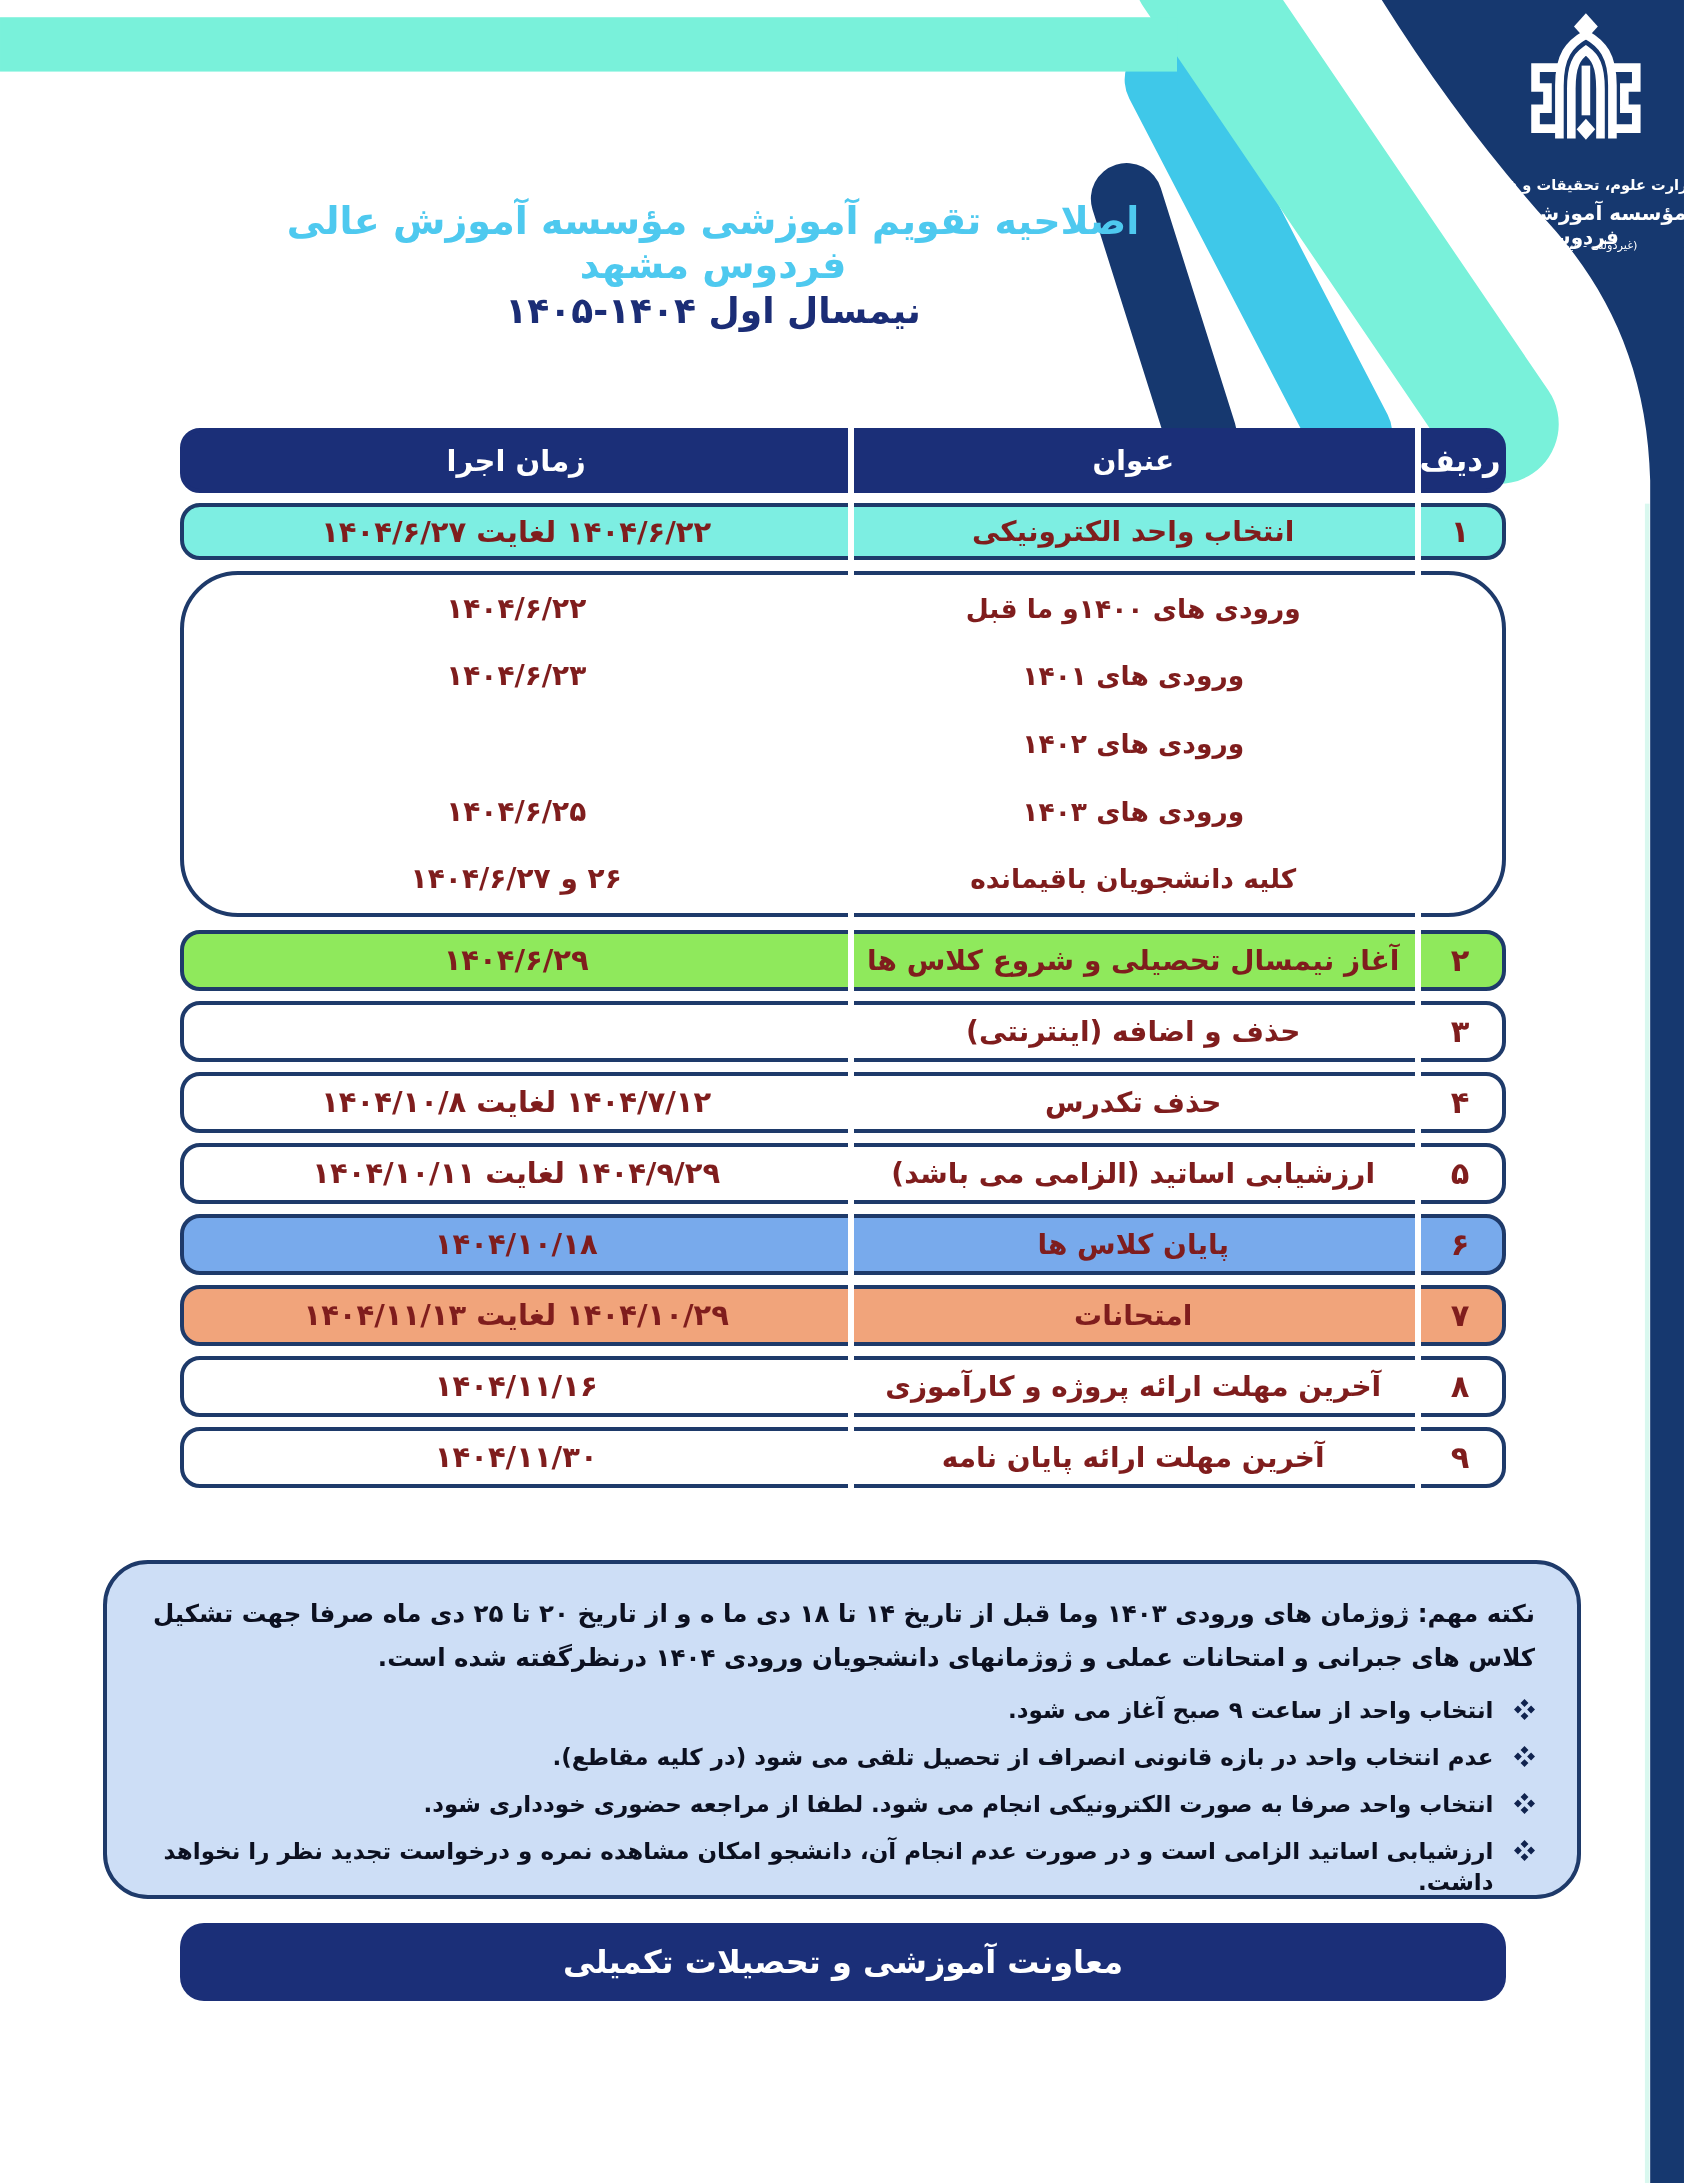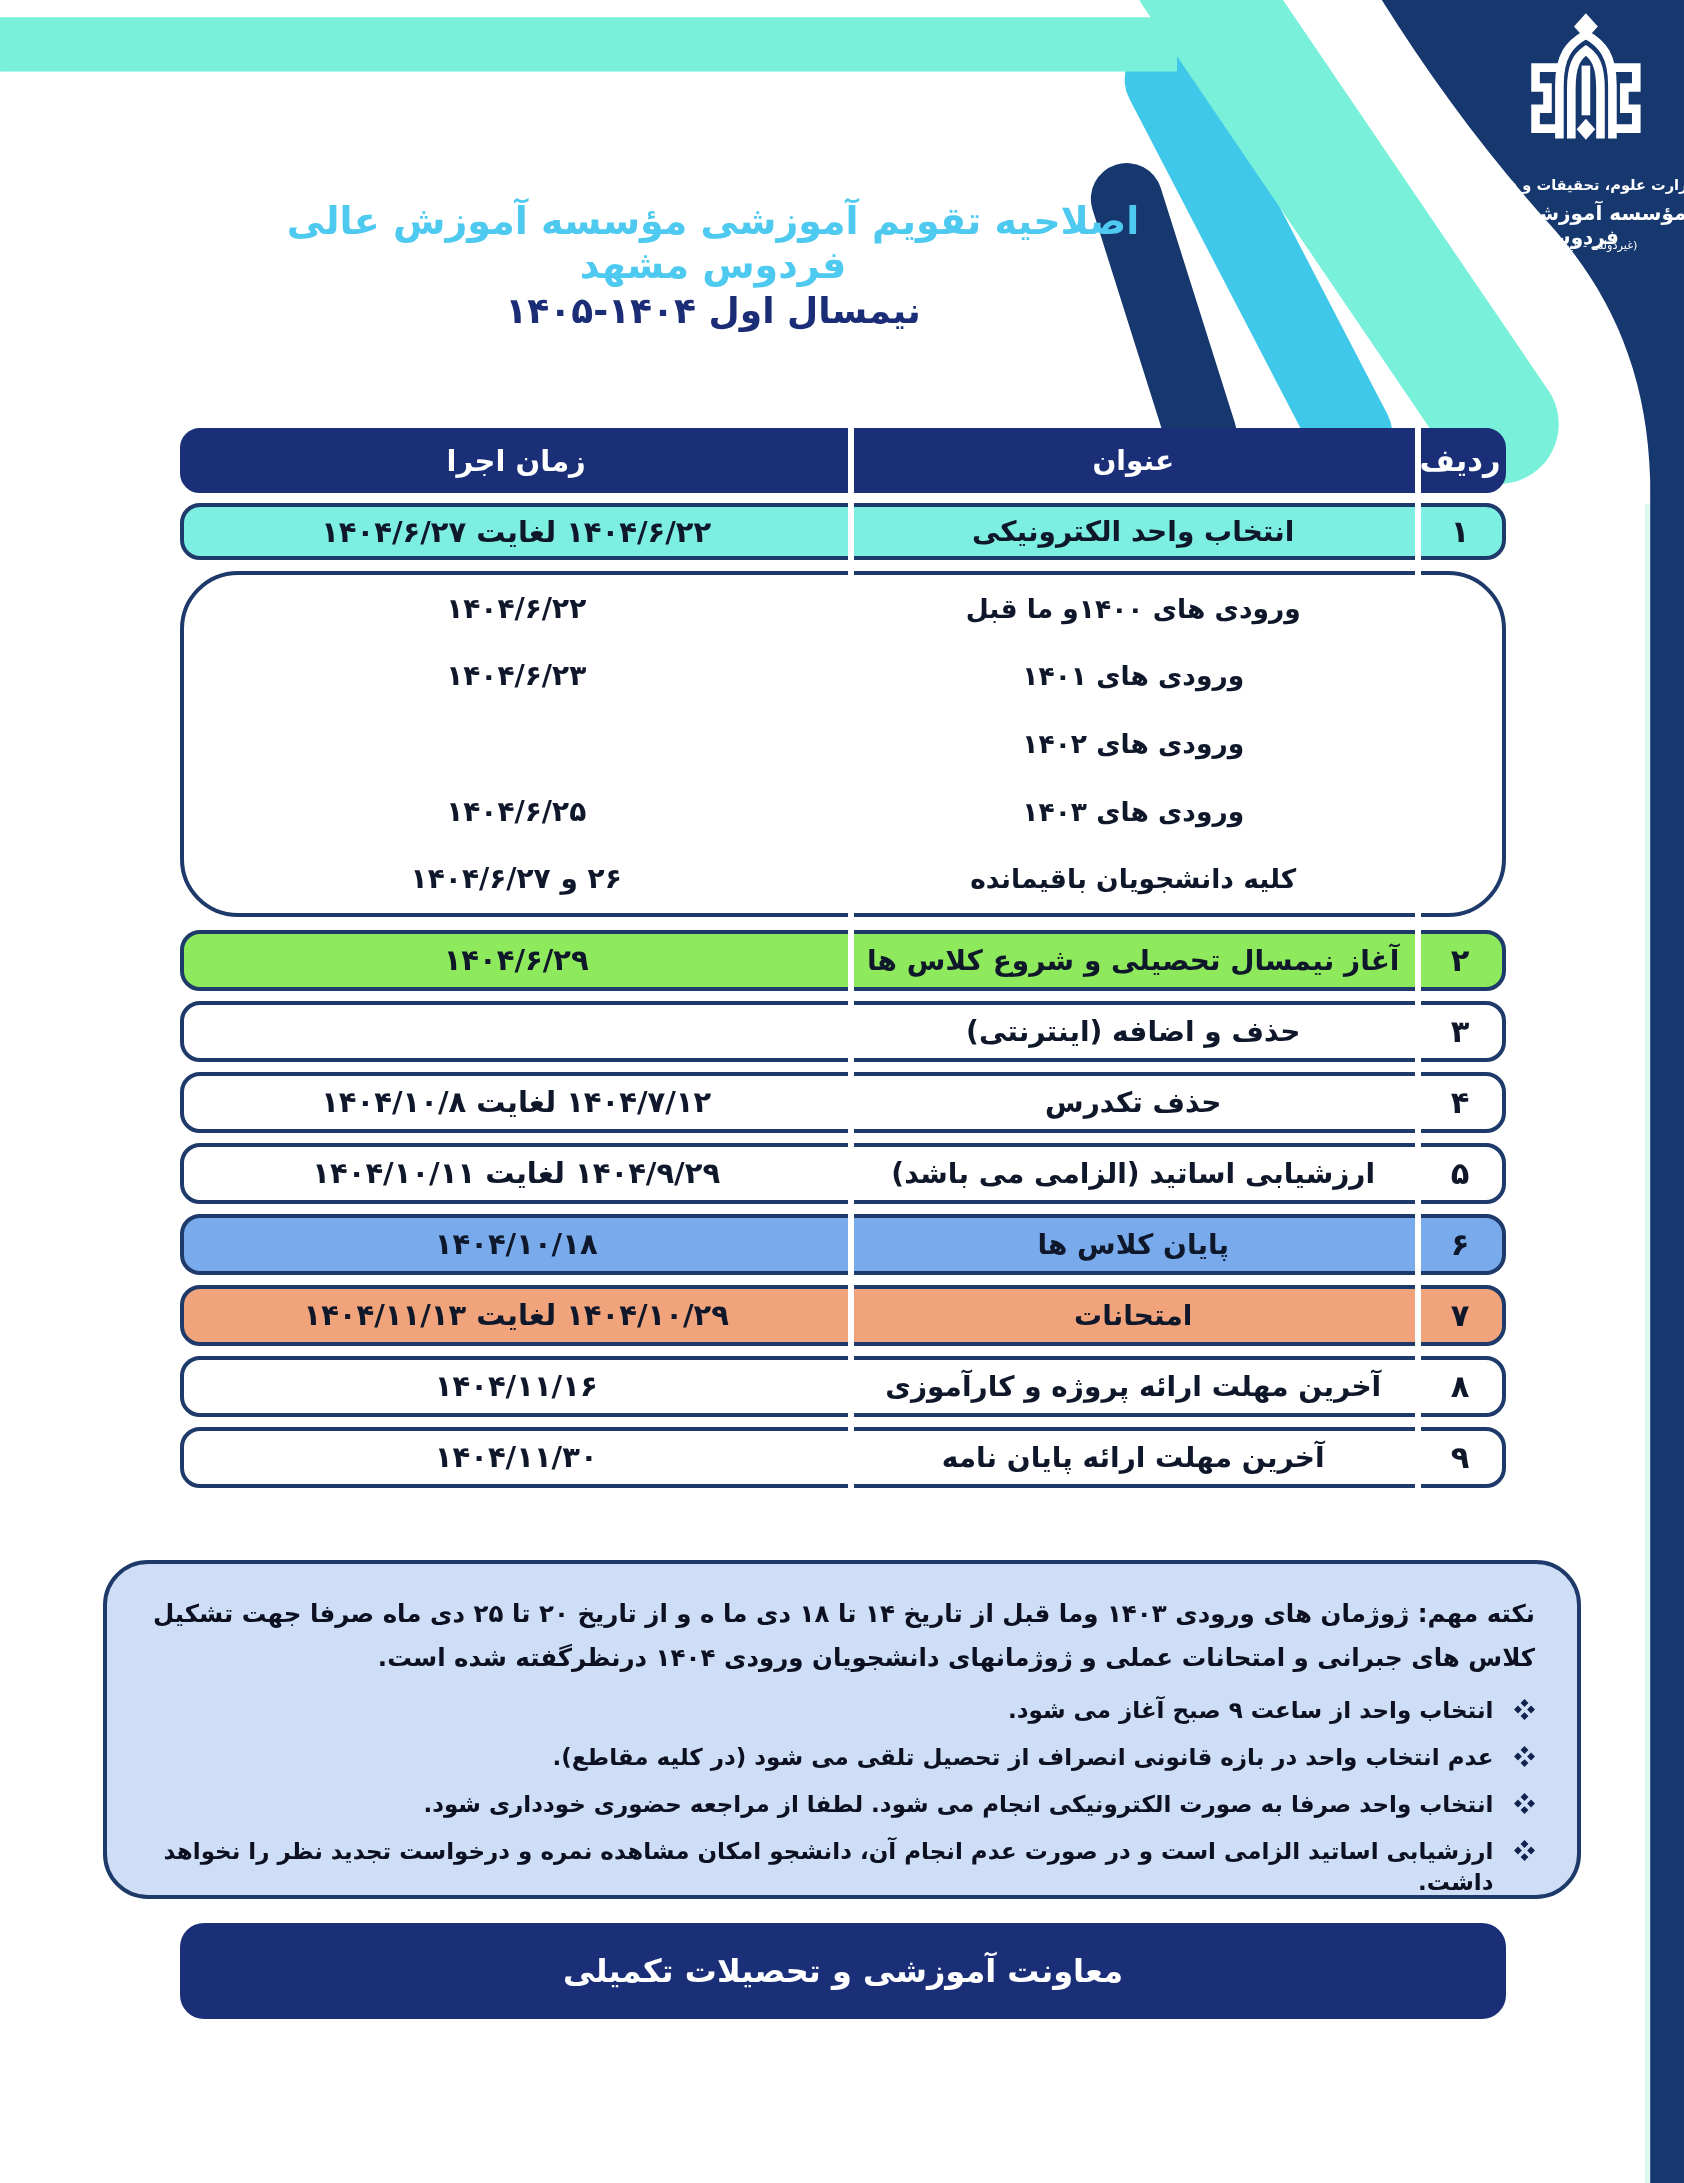--- a/index.html
+++ b/index.html
@@ -32,21 +32,21 @@
     box-sizing:border-box;position:relative;width:1326px;height:61px;
     border:4px solid #1e3a6a;border-radius:20px;background:#ffffff;
     display:flex;direction:rtl;column-gap:5.3px;margin-bottom:10px;
   }
   .trow.head{background:#1b2f78;border-color:#1b2f78;height:65px;color:#ffffff;margin-bottom:10px;}
   .trow.r1{height:57px;margin-bottom:10.6px;}
   .r-teal{background:#7deee2;}
   .r-green{background:#8fe95c;}
   .r-blue{background:#78aaec;}
   .r-orange{background:#f1a47b;}
-  .cell{display:flex;align-items:center;justify-content:center;color:#0f172a;font-weight:bold;}
+  .cell{display:flex;align-items:center;justify-content:center;color:#7f1d1d;font-weight:bold;}
   .trow.head .cell{color:#ffffff;font-weight:bold;}
   .c-no{width:84px;font-size:30.5px;}
   .c-title{width:559px;font-size:28px;}
   .c-time{flex:1;font-size:29px;}
   .sep{position:absolute;top:-4px;bottom:-4px;width:6px;background:#ffffff;}
   .sep.s1{left:664px;}
   .sep.s2{left:1231px;}
 
   
   .group{
@@ -65,21 +65,21 @@
     background:#cddef6;border:4.6px solid #1e3a6a;border-radius:45px;
     direction:rtl;padding:28px 42px 20px 42px;color:#0c1020;
   }
   .notes .intro{font-size:24.5px;font-weight:bold;line-height:1.78;text-align:right;}
   .bullet{display:flex;direction:rtl;align-items:flex-start;column-gap:19px;margin-top:16px;}
   .bullet .mark{flex:0 0 22.5px;margin-top:4px;}
   .bullet .btxt{font-size:23px;font-weight:bold;line-height:1.35;}
 
   
   .footer-bar{
-    box-sizing:border-box;position:absolute;left:180px;top:1923px;width:1326px;height:96px;
+    box-sizing:border-box;position:absolute;left:180px;top:1923px;width:1326px;height:78px;
     background:#1b2f78;border-radius:24px;display:flex;align-items:center;justify-content:center;
   }
   .footer-bar span{color:#ffffff;font-size:32px;font-weight:bold;direction:rtl;}
 </style>
 </head>
 <body>
 
 <svg id="deco" width="1684" height="2183" viewBox="0 0 2541 3294" xmlns="http://www.w3.org/2000/svg">
 
   <line x1="1700" y1="300" x2="1812" y2="655" stroke="#16386f" stroke-width="108" stroke-linecap="round"></line>

